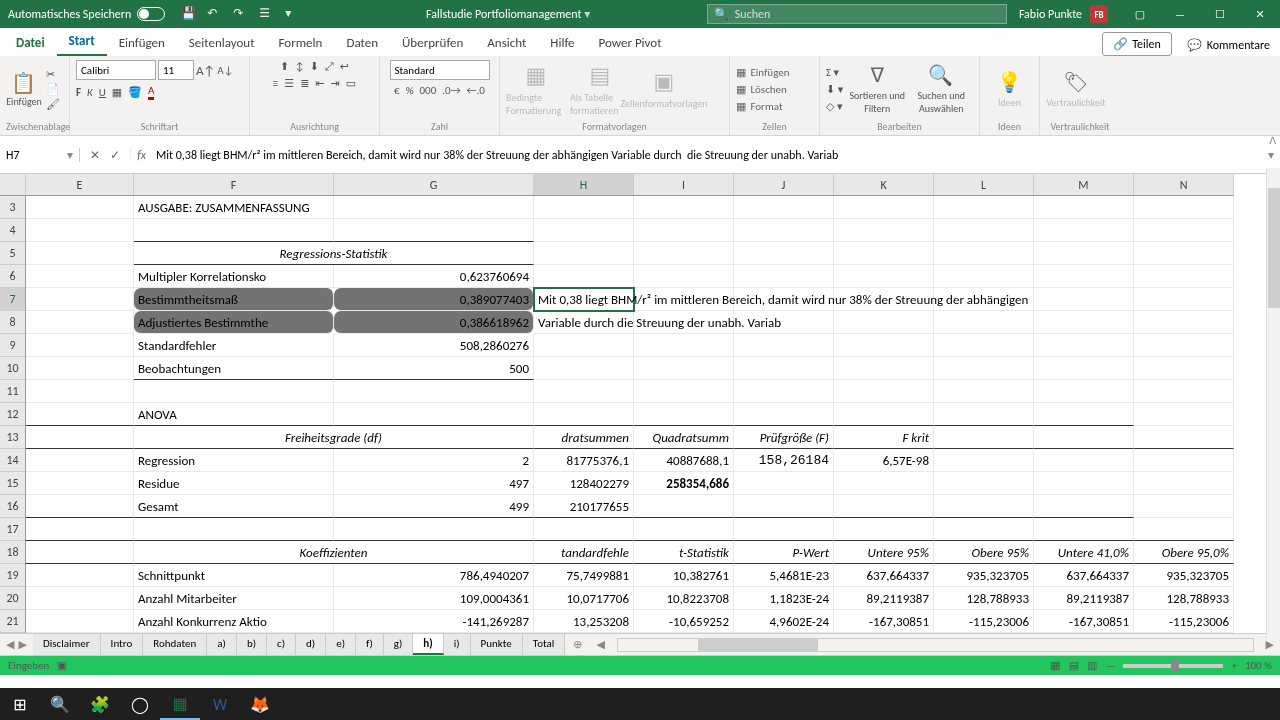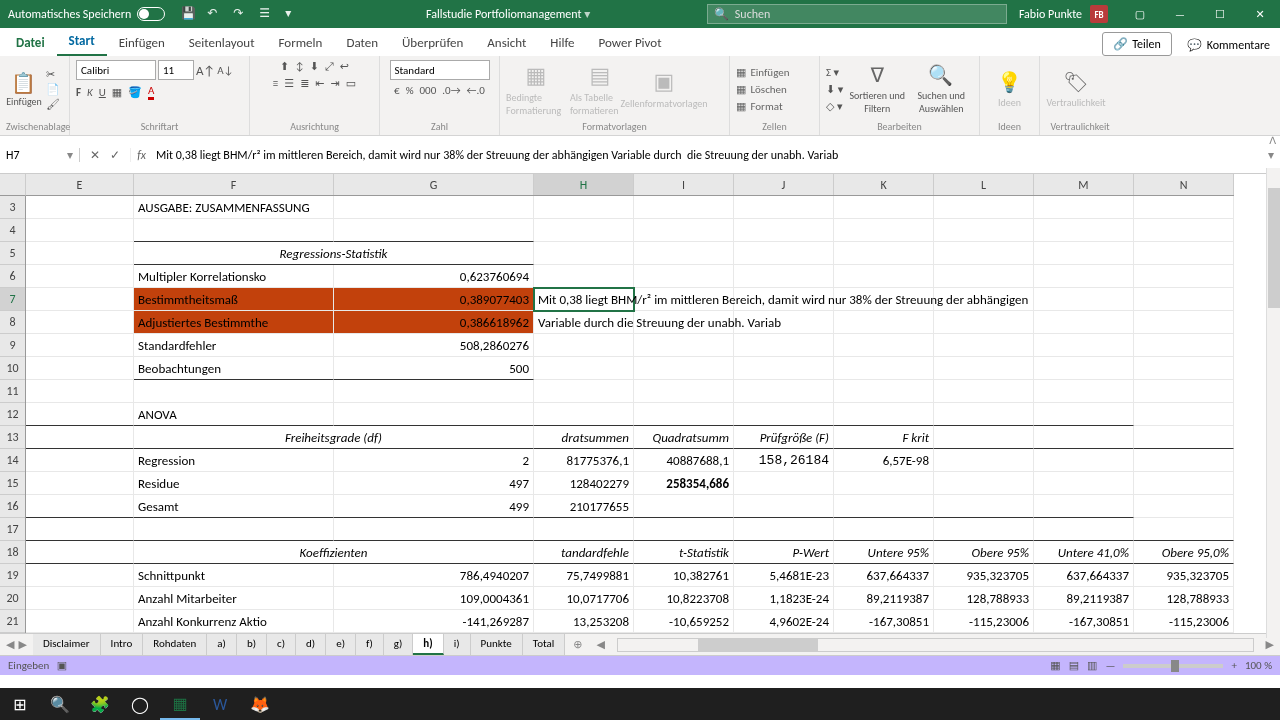--- a/index.html
+++ b/index.html
@@ -56,37 +56,37 @@
 .colhead.active { background: #d2d2d2; color: #217346; }
 .rowheaders { background: #e8e8e8; border-right: 1px solid #999; width: 26px; }
 .rowhead { height: 23px; border-bottom: 1px solid #ccc; font-size: 12px; color: #444; text-align: center; line-height: 23px; }
 .rowhead.active { background: #d2d2d2; color: #217346; }
 .cells { position: relative; }
 .cellrow { display: flex; height: 23px; }
 .cell { border-right: 1px solid #e8e8e8; border-bottom: 1px solid #e8e8e8; font-size: 13px; padding: 0 4px; line-height: 23px; white-space: nowrap; overflow: visible; position: relative; }
 .cell.r { text-align: right; }
 .cell.ci { text-align: center; font-style: italic; }
 .cell.i { font-style: italic; }
-.cell.yellow { background: #c2410c; }
+.cell.yellow { background: #737373; border-radius: 7px; }
 .cell.bb { border-bottom: 1px solid #333; }
 
 .overflow-text { position: absolute; left: 4px; top: 0; white-space: nowrap; z-index: 2; background: transparent; }
 .active-cell { outline: 2px solid #217346; outline-offset: -1px; z-index: 5; }
 
 
 .sheettabs { height: 22px; background: #f3f2f1; border-top: 1px solid #ccc; display: flex; align-items: center; font-size: 11px; }
 .sheettabs .navbtns { display: flex; gap: 4px; padding: 0 6px; color: #888; }
 .stab { padding: 3px 10px; border-right: 1px solid #ccc; cursor: pointer; background: #e8e8e8; }
 .stab.active { background: #fff; border-bottom: 2px solid #217346; font-weight: 600; }
 .hscroll { flex: 1; display: flex; align-items: center; padding: 0 6px; }
 .scrolltrack { flex: 1; height: 14px; background: #f3f2f1; border: 1px solid #ccc; position: relative; margin: 0 12px; }
 .scrollthumb { position: absolute; height: 12px; background: #cdcdcd; width: 120px; left: 80px; }
 
 
-.statusbar { height: 20px; background: #c4b5fd; border-top: 1px solid #ccc; display: flex; align-items: center; font-size: 11px; color: #555; padding: 0 8px; justify-content: space-between; }
+.statusbar { height: 20px; background: #22c55e; border-top: 1px solid #ccc; display: flex; align-items: center; font-size: 11px; color: #555; padding: 0 8px; justify-content: space-between; }
 .viewbtns { display: flex; gap: 8px; align-items: center; }
 .zoomslider { width: 100px; height: 4px; background: #ccc; position: relative; }
 .zoomslider::after { content: ''; width: 8px; height: 12px; background: #888; position: absolute; left: 48px; top: -4px; }
 
 
 .taskbar { position: absolute; bottom: 0; left: 0; right: 0; height: 32px; background: #1f1f1f; display: flex; align-items: center; }
 .taskbtn { width: 40px; height: 32px; display: flex; align-items: center; justify-content: center; color: #fff; font-size: 16px; }
 .taskbtn.active { border-bottom: 2px solid #76b9ed; }
 
 

